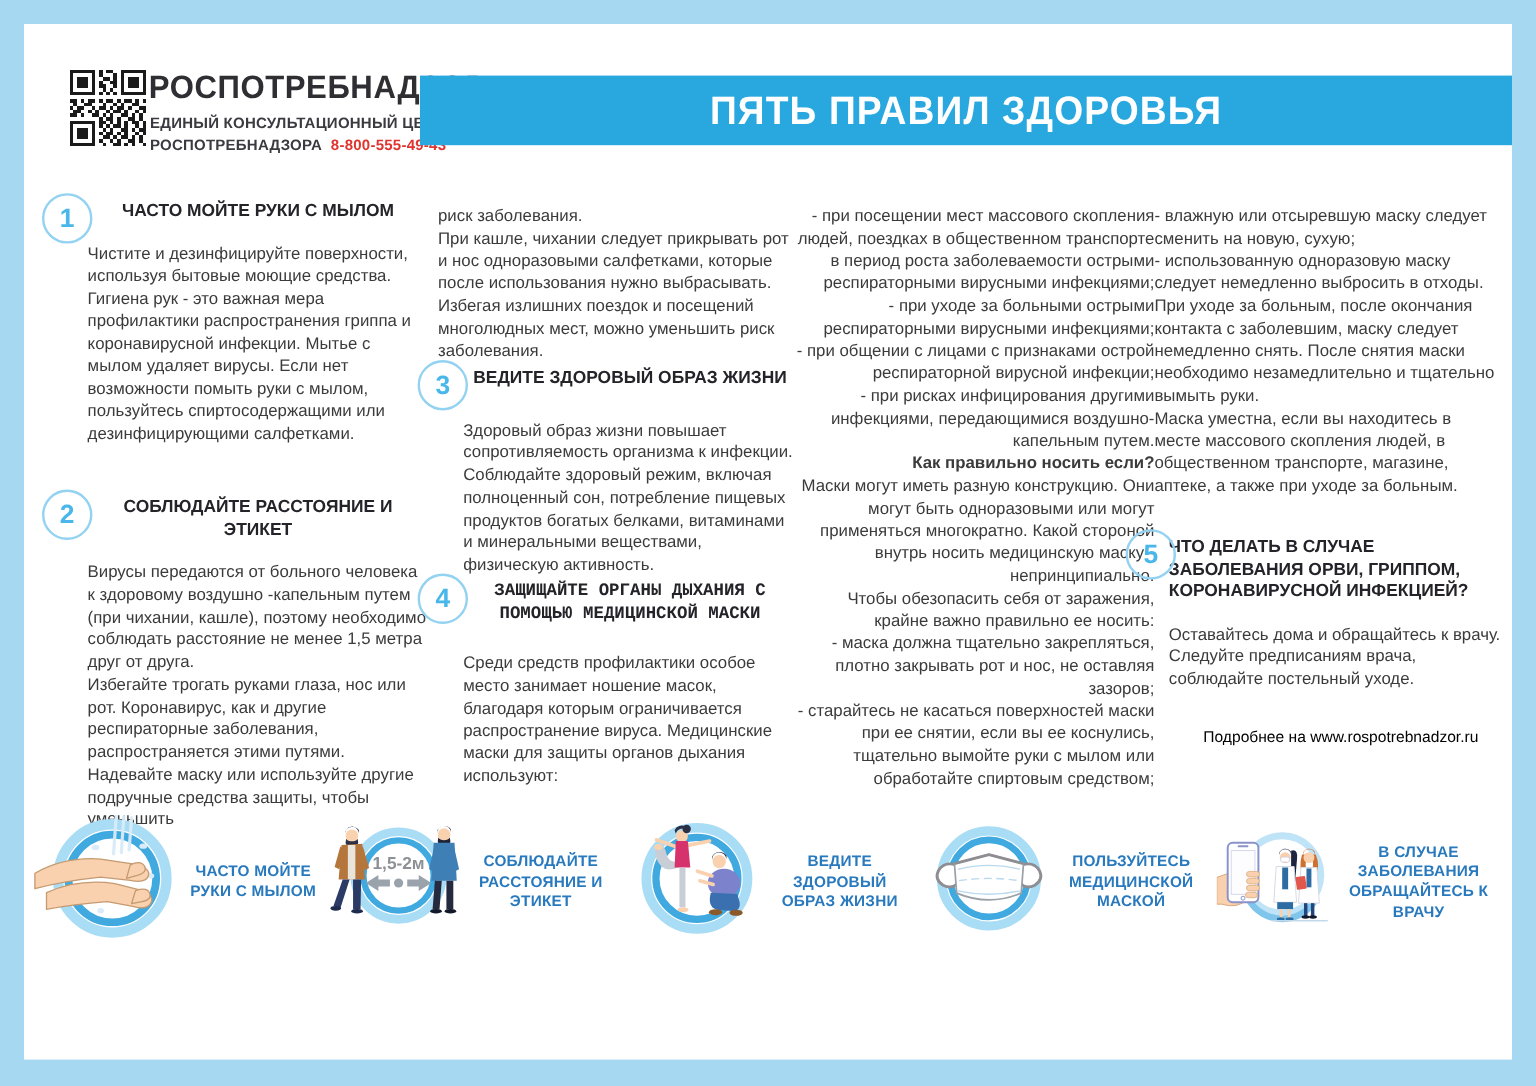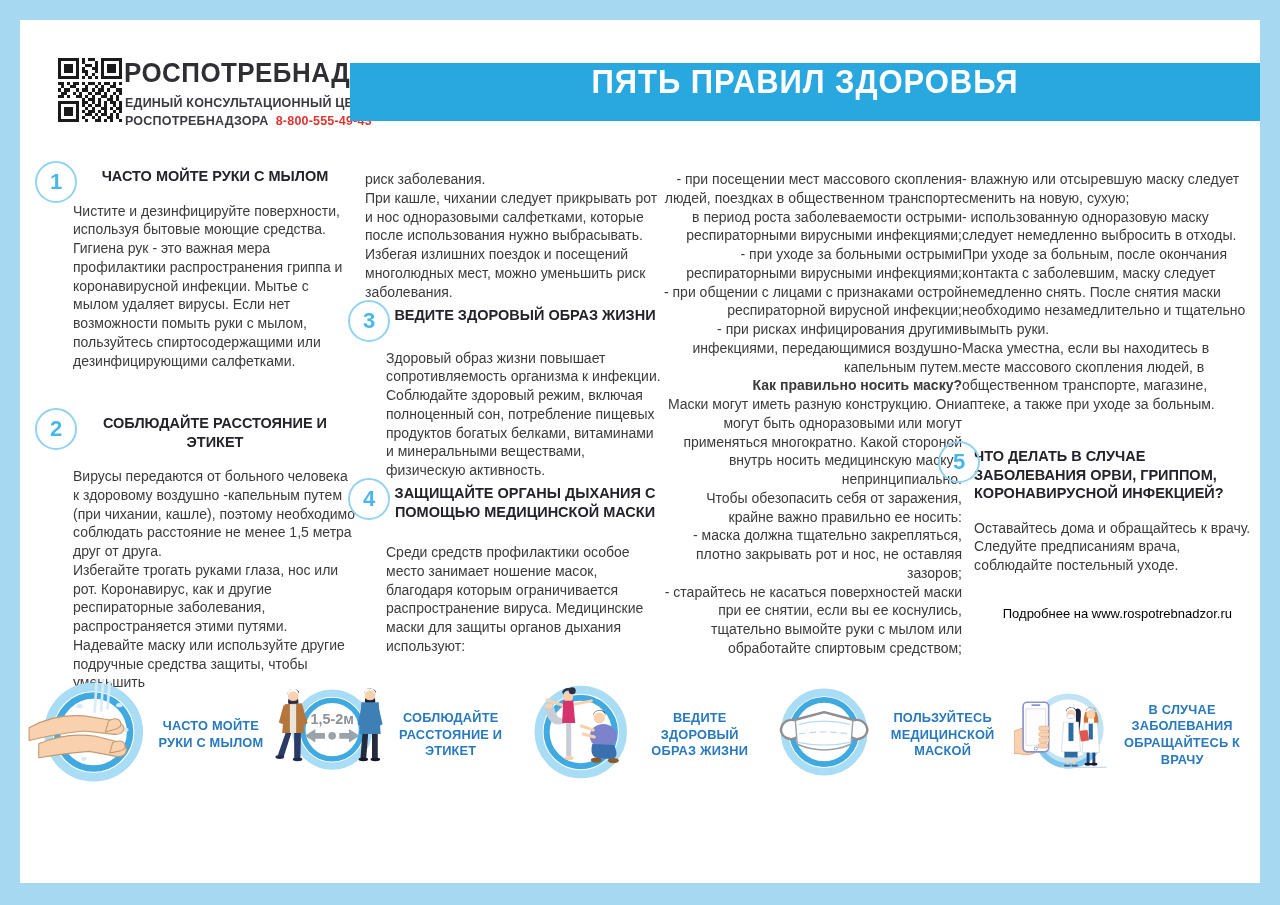--- a/index.html
+++ b/index.html
@@ -9,21 +9,21 @@
     font-family:"Liberation Sans",sans-serif;
     overflow:hidden;
   }
   .paper{position:absolute;left:20px;top:20px;width:1240px;height:863px;background:#ffffff;}
 
   
   .qr{position:absolute;left:38px;top:37px;width:64px;height:66px;}
   .brand{position:absolute;left:104px;top:38px;font-size:27px;font-weight:700;color:#2e2e33;letter-spacing:.5px;transform:scaleX(.96);transform-origin:left;}
   .brand-sub{position:absolute;left:105px;top:74px;font-size:12.5px;font-weight:700;color:#3a3a40;line-height:1.45;letter-spacing:.2px;}
   .brand-sub .phone{color:#e0342f;}
-  .banner{position:absolute;left:330px;top:43px;right:0;height:58px;background:#29a8e0;display:flex;align-items:flex-start;justify-content:center;}
+  .banner{position:absolute;left:330px;top:43px;right:0;height:58px;background:#29a8e0;display:flex;align-items:center;justify-content:center;}
   .banner .title{color:#ffffff;font-size:33px;font-weight:700;letter-spacing:1px;transform:scaleX(.94);white-space:nowrap;}
 
   
   .sec{position:absolute;}
   .numcircle{
     position:absolute;left:0;top:-4px;width:38px;height:38px;border:2px solid #93d2f1;border-radius:50%;
     color:#49b7e9;font-size:22px;font-weight:700;display:flex;align-items:center;justify-content:center;
   }
   .sec-head{font-size:14.5px;font-weight:700;color:#232329;text-align:center;line-height:1.28;margin:2px 0 16px 0;}
   .sec-body p, .tblock p{margin:0;font-size:14px;line-height:1.34;color:#3b3b3b;}
@@ -91,35 +91,35 @@
       <div class="sec-head" style="margin-bottom:24px;">ВЕДИТЕ ЗДОРОВЫЙ ОБРАЗ ЖИЗНИ</div>
       <div class="sec-body">
           <p>Здоровый образ жизни повышает сопротивляемость организма к инфекции. Соблюдайте здоровый режим, включая полноценный сон, потребление пищевых продуктов богатых белками, витаминами и минеральными веществами, физическую активность.</p>
         </div>
     </div>
   </div>
 
   <div class="sec" style="left:328px;top:462px;width:316px;">
     <div class="numcircle">4</div>
     <div class="indent">
-      <div class="sec-head" style="margin-bottom:22px;">ЗАЩИЩАЙТЕ ОРГАНЫ ДЫХАНИЯ С ПОМОЩЬЮ МЕДИЦИНСКОЙ МАСКИ</div>
+      <div class="sec-head" style="margin-bottom:22px;font-family:Liberation Mono, monospace;">ЗАЩИЩАЙТЕ ОРГАНЫ ДЫХАНИЯ С ПОМОЩЬЮ МЕДИЦИНСКОЙ МАСКИ</div>
       <div class="sec-body">
           <p>Среди средств профилактики особое место занимает ношение масок, благодаря которым ограничивается распространение вируса. Медицинские маски для защиты органов дыхания используют:</p>
         </div>
     </div>
   </div>
 
   <div class="sec tblock" style="left:642px;top:150px;width:300px;text-align:right;">
     <div>
         <p>- при посещении мест массового скопления людей, поездках в общественном транспорте в период роста заболеваемости острыми респираторными вирусными инфекциями;</p>
         <p>- при уходе за больными острыми респираторными вирусными инфекциями;</p>
         <p>- при общении с лицами с признаками острой респираторной вирусной инфекции;</p>
         <p>- при рисках инфицирования другими инфекциями, передающимися воздушно-капельным путем.</p>
       </div>
-    <p class="subhead">Как правильно носить маску?</p>
+    <p class="subhead">Как правильно носить если?</p>
     <div>
         <p>Маски могут иметь разную конструкцию. Они могут быть одноразовыми или могут применяться многократно. Какой стороной внутрь носить медицинскую маску - непринципиально.</p>
         <p>Чтобы обезопасить себя от заражения, крайне важно правильно ее носить:</p>
         <p>- маска должна тщательно закрепляться, плотно закрывать рот и нос, не оставляя зазоров;</p>
         <p>- старайтесь не касаться поверхностей маски при ее снятии, если вы ее коснулись, тщательно вымойте руки с мылом или обработайте спиртовым средством;</p>
       </div>
   </div>
 
   <div class="sec tblock" style="left:942px;top:150px;width:288px;">
       <p>- влажную или отсыревшую маску следует сменить на новую, сухую;</p>

